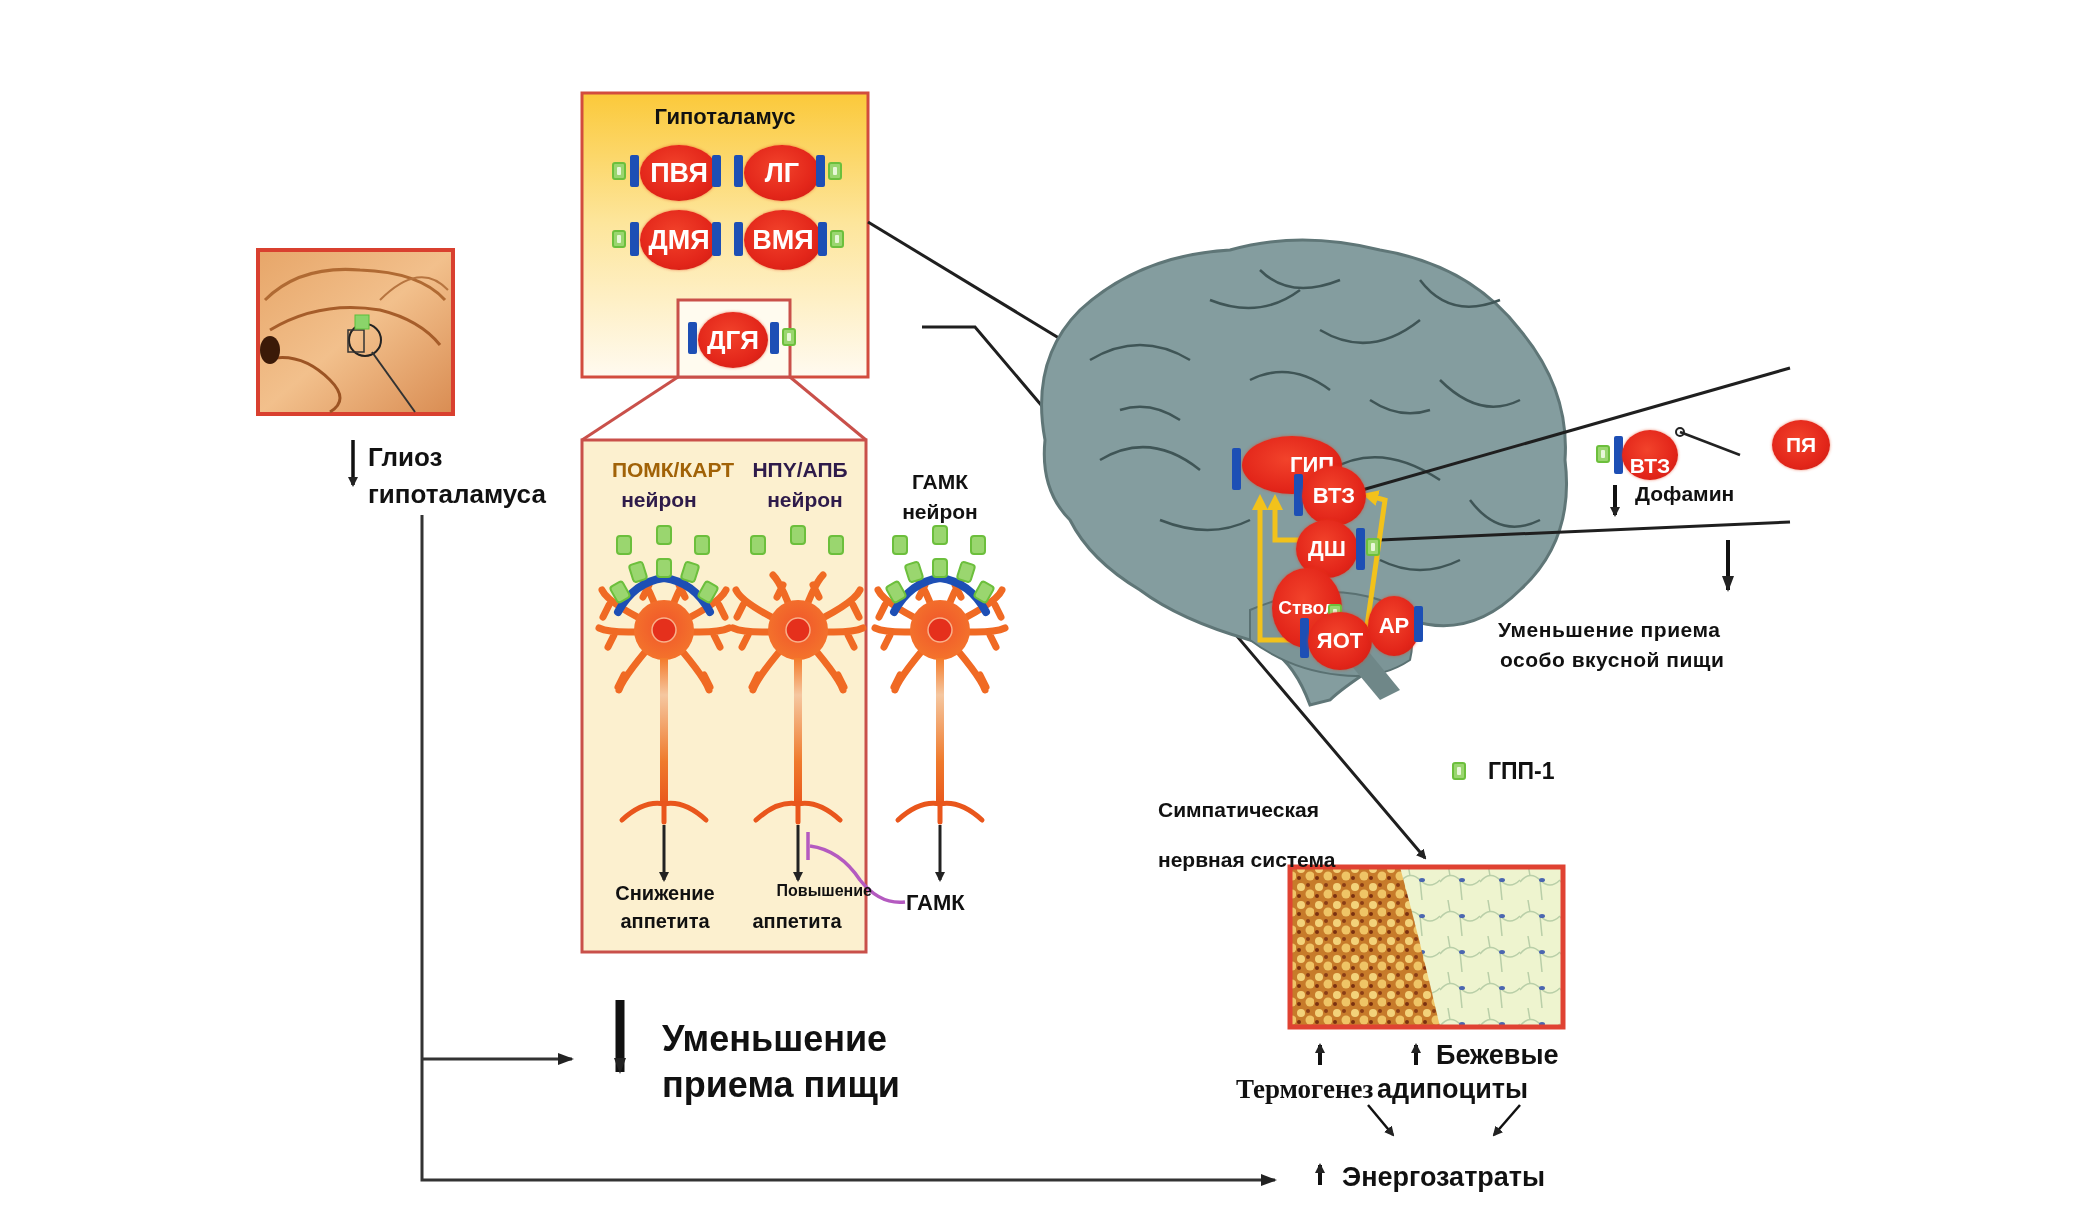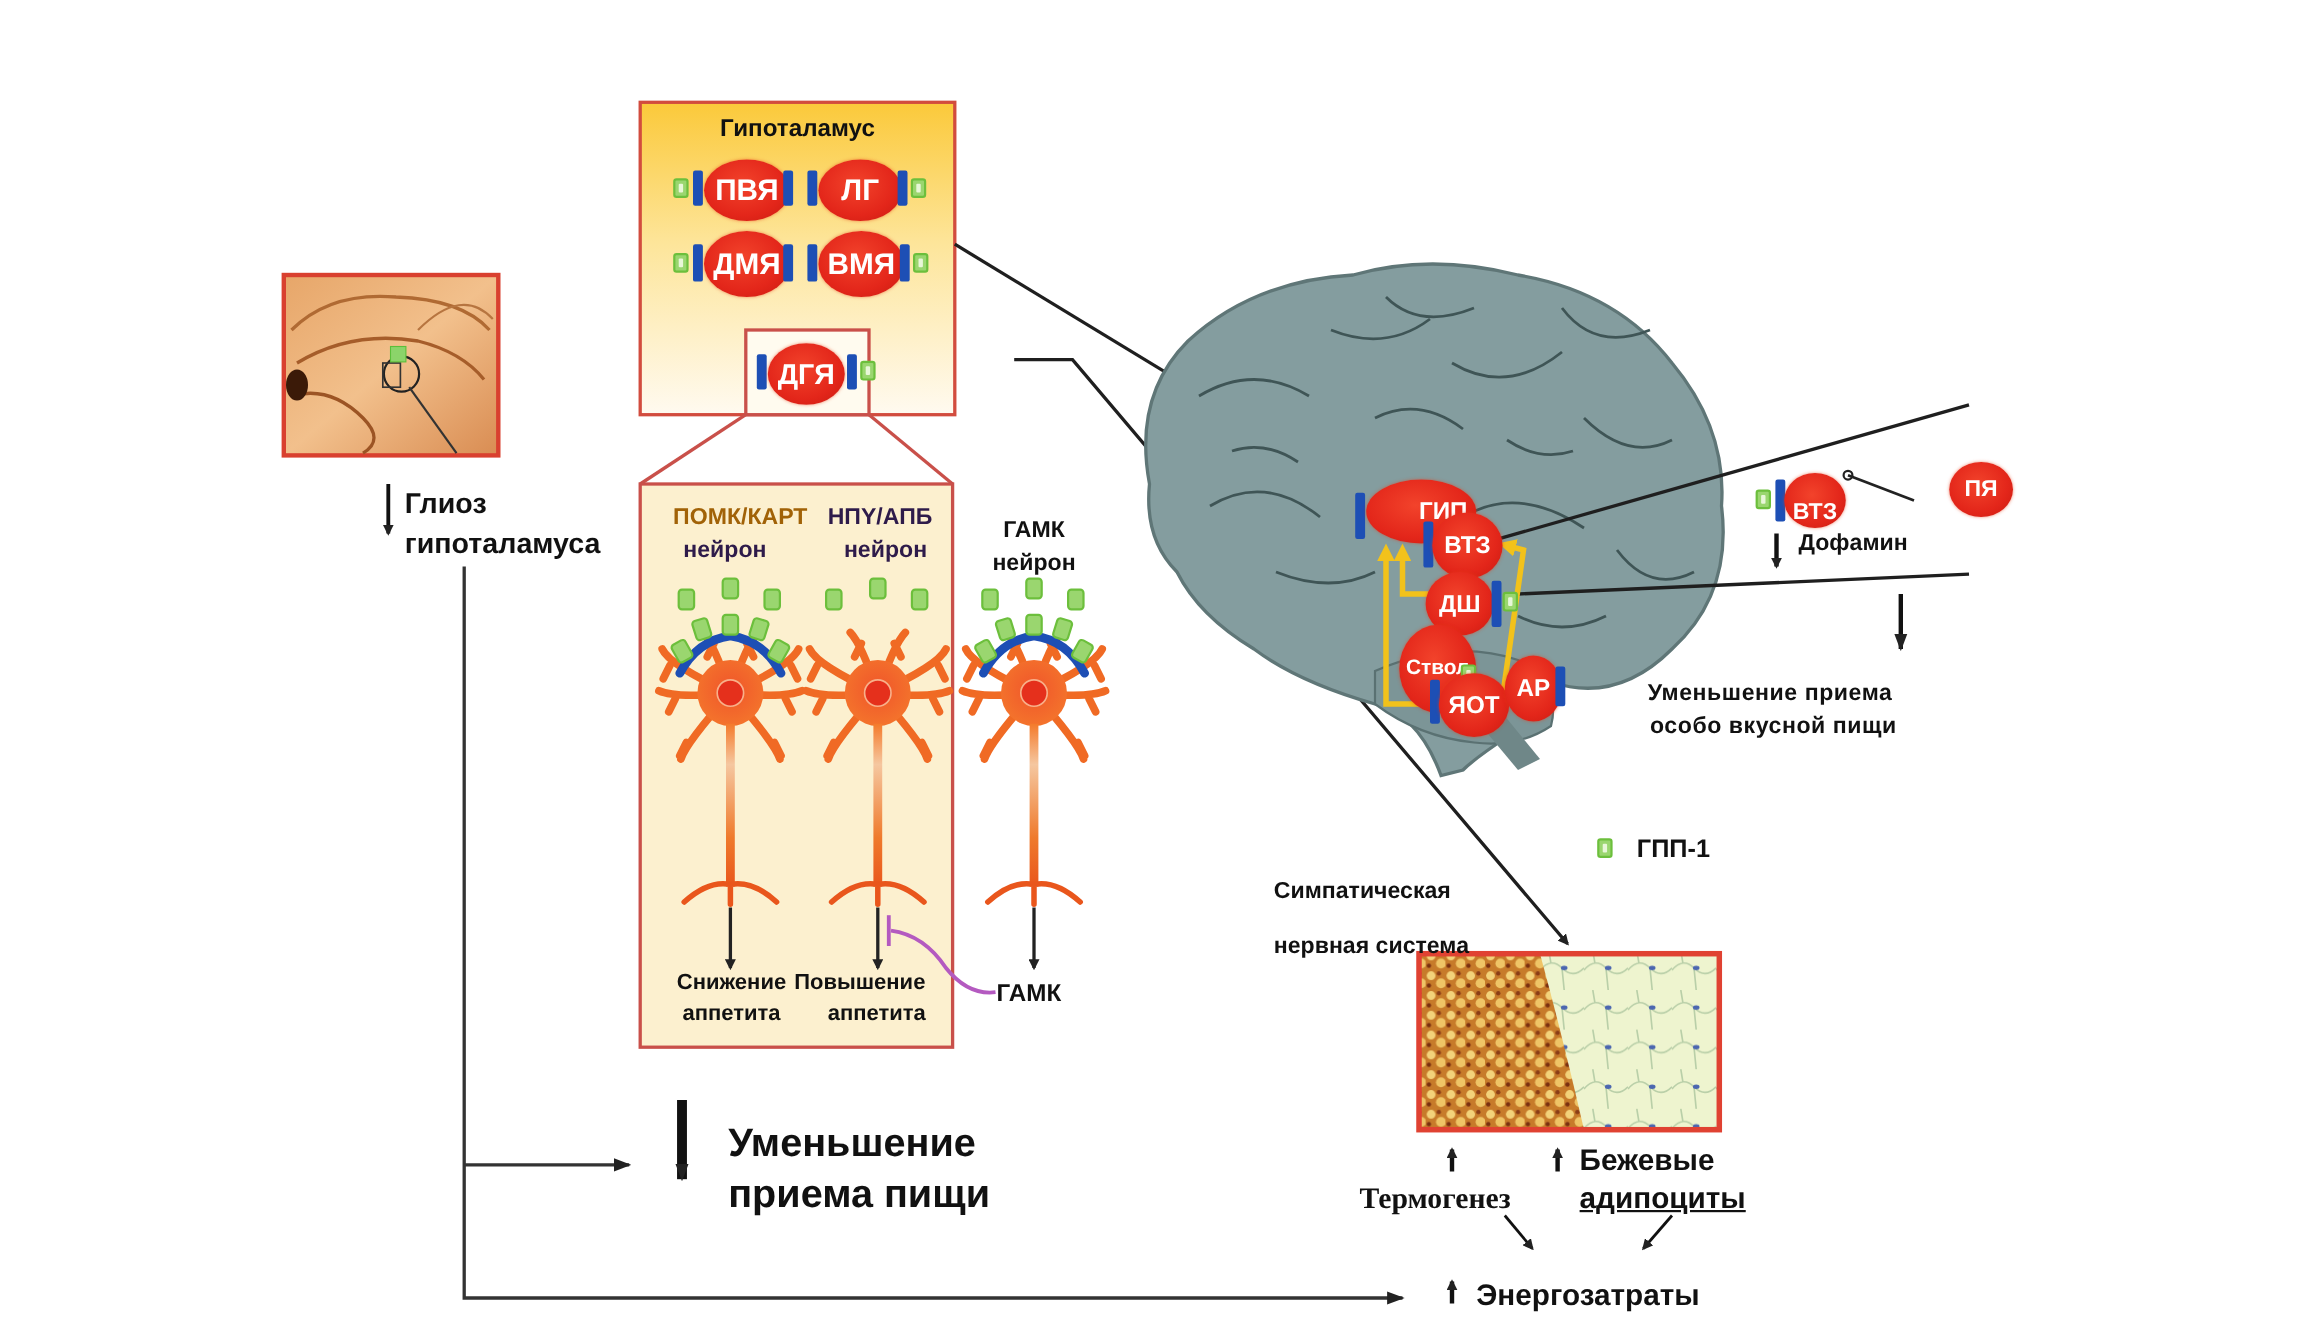--- a/index.html
+++ b/index.html
@@ -230,21 +230,21 @@
 
 <div class="lbl" style="left:584px;top:458px;width:150px;text-align:right;font-size:21px;color:#a16207;">ПОМК/КАРТ</div>
 <div class="lbl" style="left:584px;top:488px;width:150px;text-align:center;font-size:21px;color:#2e1b4a;">нейрон</div>
 <div class="lbl" style="left:740px;top:458px;width:120px;text-align:center;font-size:21px;color:#2e1b4a;">НПY/АПБ</div>
 <div class="lbl" style="left:745px;top:488px;width:120px;text-align:center;font-size:21px;color:#2e1b4a;">нейрон</div>
 <div class="lbl" style="left:880px;top:470px;width:120px;text-align:center;font-size:21px;">ГАМК</div>
 <div class="lbl" style="left:880px;top:500px;width:120px;text-align:center;font-size:21px;">нейрон</div>
 
 <div class="lbl" style="left:590px;top:882px;width:150px;text-align:center;font-size:20px;">Снижение</div>
 <div class="lbl" style="left:590px;top:910px;width:150px;text-align:center;font-size:20px;">аппетита</div>
-<div class="lbl" style="left:722px;top:882px;width:150px;text-align:left;font-size:20px;">Повышение</div>
+<div class="lbl" style="left:722px;top:882px;width:150px;text-align:right;font-size:16px;">Повышение</div>
 <div class="lbl" style="left:722px;top:910px;width:150px;text-align:center;font-size:20px;">аппетита</div>
 <div class="lbl" style="left:906px;top:890px;font-size:22px;">ГАМК</div>
 
 <div class="brk" style="left:1232px;top:448px;height:42px;"></div>
 <div class="nuc" style="left:1242px;top:436px;width:60px;height:58px;font-size:22px;padding-left:40px;">ГИП</div>
 <div class="brk" style="left:1294px;top:474px;height:42px;"></div>
 <div class="nuc" style="left:1302px;top:466px;width:64px;height:60px;font-size:22px;">ВТЗ</div>
 <div class="nuc" style="left:1296px;top:520px;width:62px;height:58px;font-size:22px;">ДШ</div>
 <div class="brk" style="left:1356px;top:528px;height:42px;"></div>
 <div class="rcp" style="left:1366px;top:538px;"></div>
@@ -267,14 +267,14 @@
 <div class="lbl" style="left:1488px;top:758px;font-size:23px;">ГПП-1</div>
 
 <div class="lbl" style="left:662px;top:1018px;font-size:36px;">Уменьшение</div>
 <div class="lbl" style="left:662px;top:1064px;font-size:36px;">приема пищи</div>
 
 <div class="lbl" style="left:1158px;top:798px;font-size:21px;">Симпатическая</div>
 <div class="lbl" style="left:1158px;top:828px;font-size:21px;margin-top:20px;">нервная система</div>
 
 <div class="lbl" style="left:1236px;top:1074px;font-size:27px;font-weight:bold;font-family:Liberation Serif, serif;">Термогенез</div>
 <div class="lbl" style="left:1436px;top:1040px;font-size:27px;">Бежевые</div>
-<div class="lbl" style="left:1436px;top:1074px;font-size:27px;text-decoration:underline;">адипоциты</div>
+<div class="lbl" style="left:1377px;top:1074px;font-size:27px;">адипоциты</div>
 <div class="lbl" style="left:1342px;top:1162px;font-size:27px;">Энергозатраты</div>
 
 </body></html>

